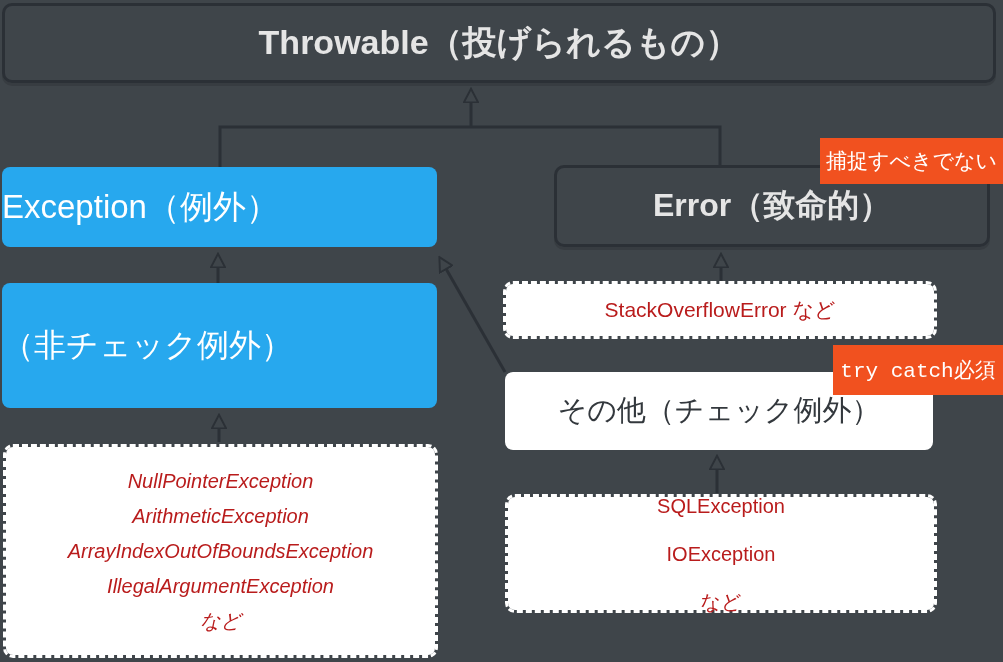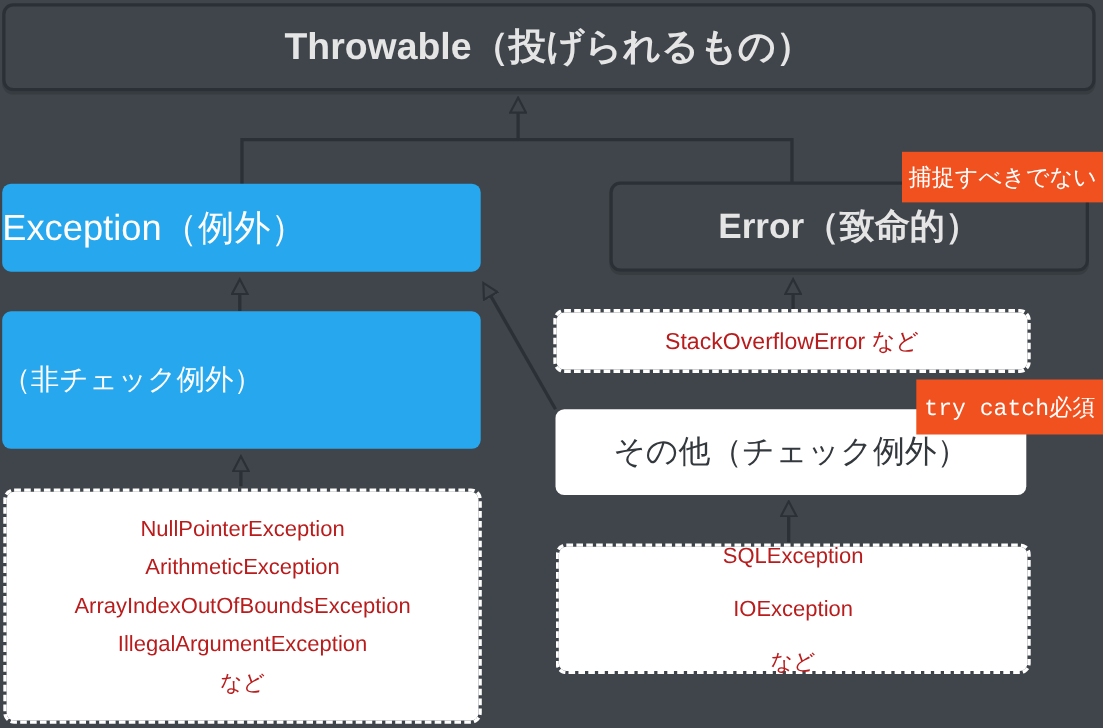--- a/index.html
+++ b/index.html
@@ -40,23 +40,23 @@
   .badge{
     background:#f1511f;color:#ffffff;
     display:flex;align-items:center;justify-content:center;
     z-index:3;font-size:21px;
   }
   .connector-layer{position:absolute;left:0;top:0;z-index:1;}
   .t-34{font-size:34px;}
   .t-33{font-size:33px;font-weight:400;}
   .t-32{font-size:32px;}
   .t-29{font-size:29px;font-weight:400;}
-  .t-26{font-size:26px;font-weight:400;}
+  .t-26{font-size:32px;font-weight:400;}
   .t-21{font-size:21px;}
-  .list{font-size:20px;line-height:35px;}
+  .list{font-size:20px;line-height:35px;font-style:italic;}
   .list2{font-size:20px;line-height:36px;}
 </style>
 </head>
 <body>
 
 <div class="canvas">
 
   <svg class="connector-layer" width="1003" height="662" viewBox="0 0 1003 662">
     <defs>
       <marker id="arrow" markerWidth="5.4" markerHeight="5.4" viewBox="0 0 10 10" refX="7" refY="5" orient="auto">

